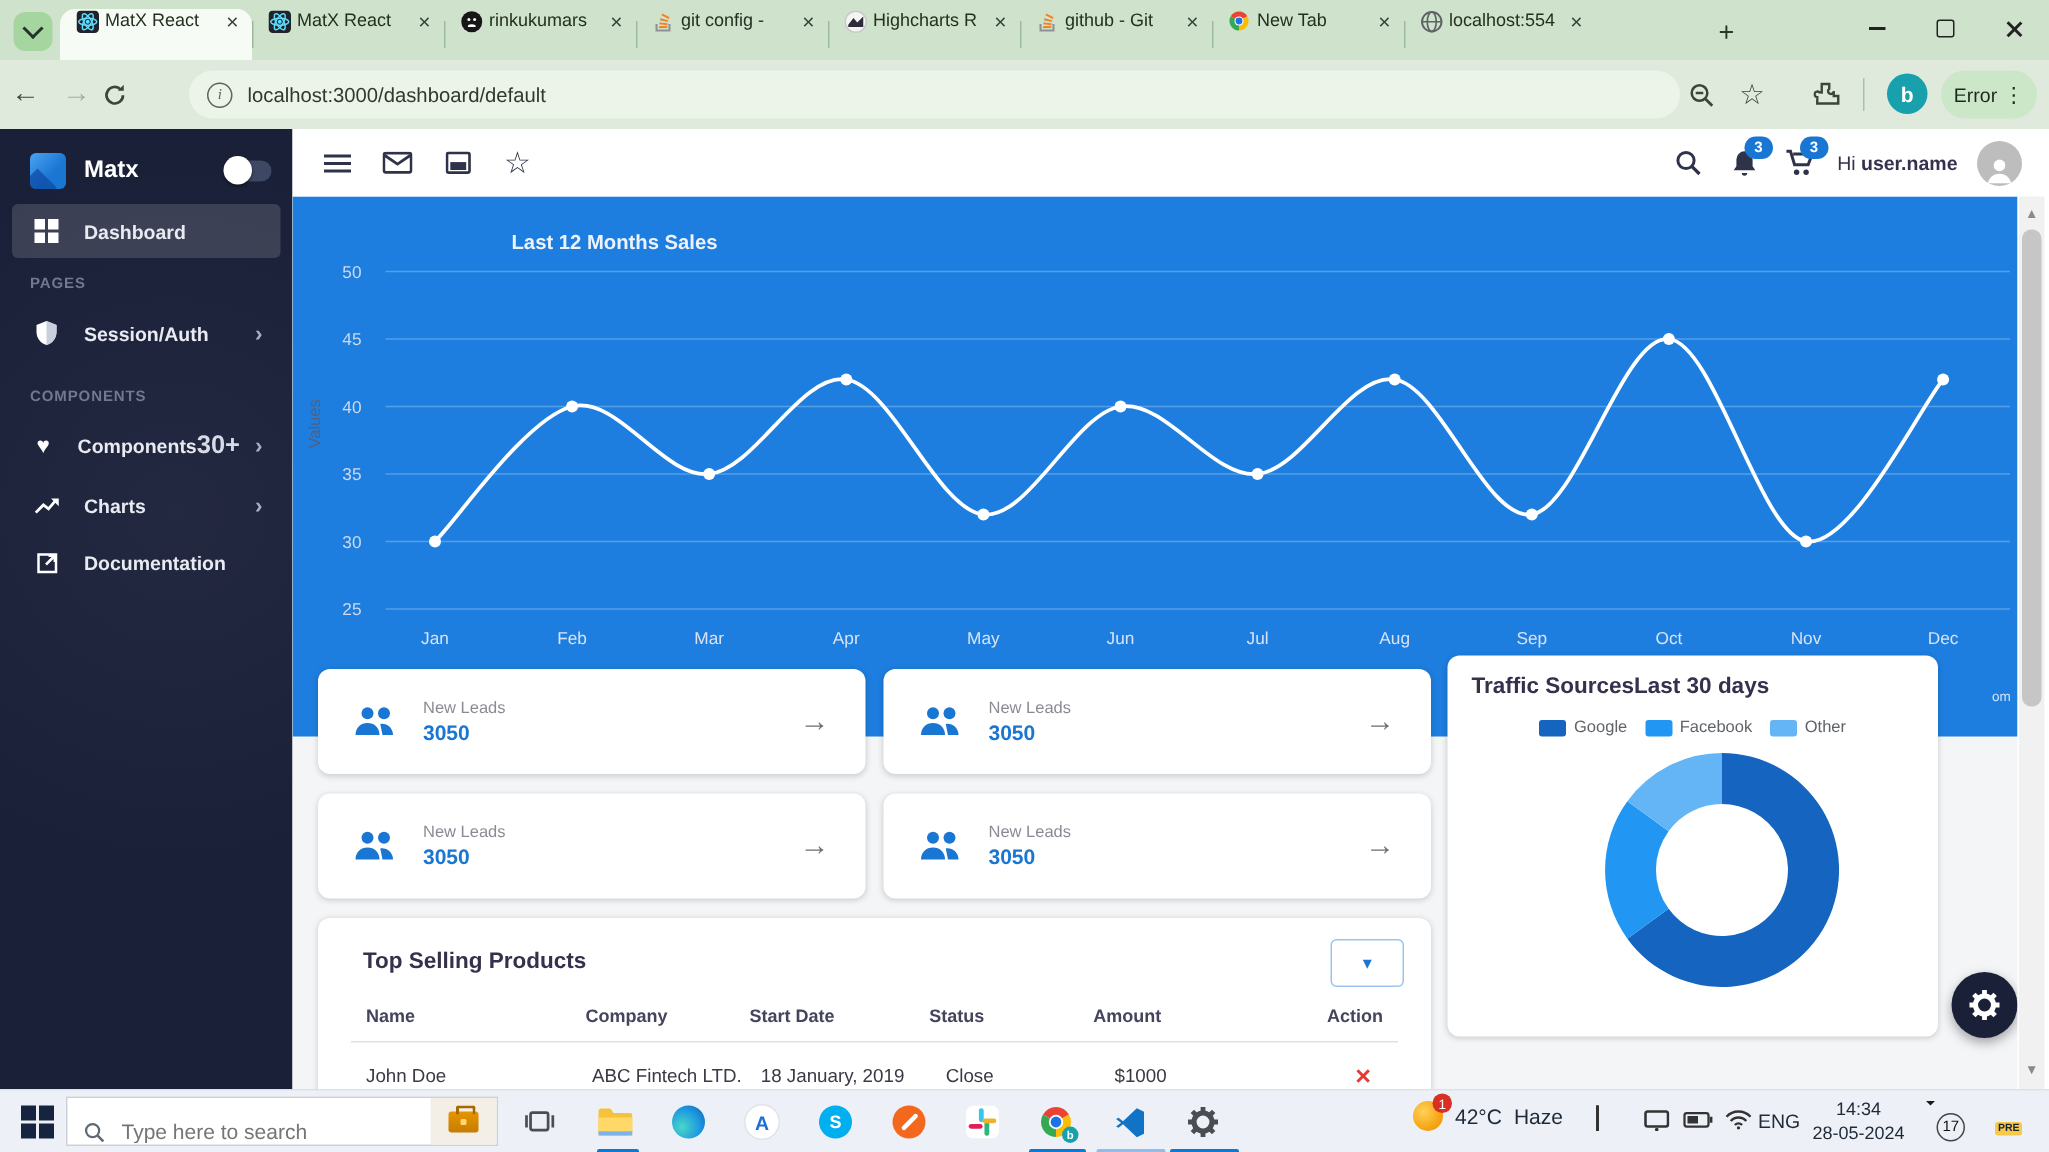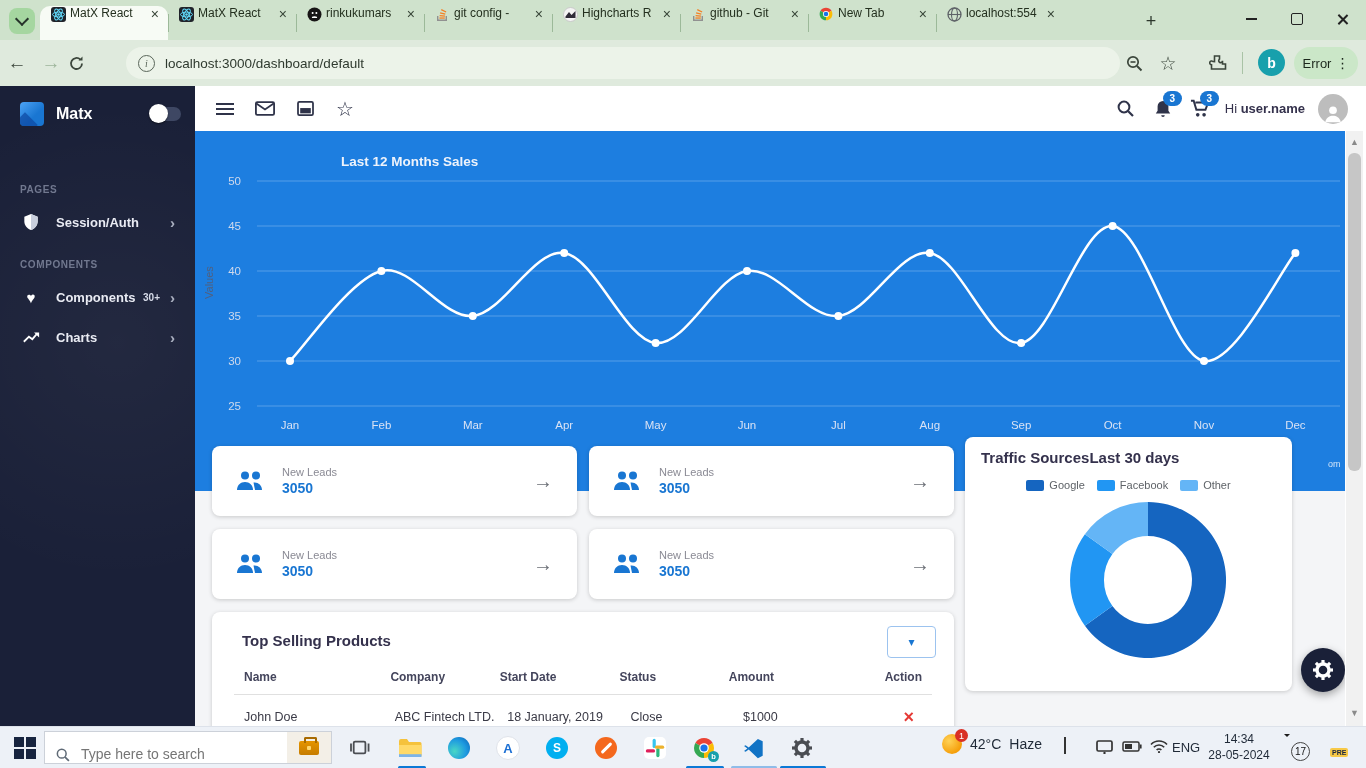--- a/index.html
+++ b/index.html
@@ -53,21 +53,21 @@
   #logo-ic{width:24px;height:24px;border-radius:4px;background:linear-gradient(135deg,#4da3f5 0%,#1976d2 60%);position:relative;overflow:hidden}
   #logo-ic::after{content:"";position:absolute;left:-4px;bottom:-8px;width:18px;height:18px;background:#0d47a1;transform:rotate(45deg);opacity:.7}
   #brand{color:#fff;font-size:16px;font-weight:bold;margin-left:12px;flex:1}
   #side-toggle{width:30px;height:14px;border-radius:7px;background:#3e4763;position:relative}
   #side-toggle .knob{position:absolute;left:-2px;top:-3px;width:19px;height:19px;border-radius:50%;background:#fff;box-shadow:0 1px 2px rgba(0,0,0,.5)}
   .side-item{position:absolute;left:8px;right:8px;height:36px;border-radius:4px;display:flex;align-items:center;
     padding:0 12px;box-sizing:border-box;color:#e9ebf3;font-size:13px;font-weight:bold}
   .side-item.selected{background:rgba(255,255,255,0.14)}
   .side-item .s-ic{width:22px;display:inline-flex;justify-content:center;margin-right:14px}
   .side-item .s-label{flex:1}
-  .side-item .s-extra{font-size:10px;margin-right:10px;color:#d7dbe8}
+  .side-item .s-extra{font-size:17px;margin-right:10px;color:#d7dbe8}
   .side-item .s-chev{color:#aab0c0;font-size:15px}
   .side-section{position:absolute;left:20px;color:#71788f;font-size:10px;font-weight:bold;letter-spacing:.6px}
   .grid-ic{display:grid;grid-template-columns:7px 7px;grid-template-rows:7px 7px;gap:2px}
   .grid-ic span{background:#fff}
   .hamb{display:inline-block;width:18px}
   .hamb i{display:block;height:2px;background:#2f3349;margin:3px 0}
 
   
   #appbar{left:195px;top:86px;width:1171px;height:45px;background:#fff;display:flex;align-items:center}
   #appbar-left{display:flex;align-items:center;gap:16px;padding-left:18px}
@@ -305,20 +305,31 @@
 </div>
 
 <div class="abs" id="sidebar">
   <div id="logo-row">
     <span id="logo-ic"></span>
     <span id="brand">Matx</span>
     <span id="side-toggle">
         <span class="knob"></span>
       </span>
   </div>
+  <div class="side-item selected" style="top:50px">
+    <span class="s-ic">
+        <span class="grid-ic">
+          <span></span>
+          <span></span>
+          <span></span>
+          <span></span>
+        </span>
+      </span>
+    <span class="s-label">Dashboard</span>
+  </div>
   <div class="side-section" style="top:98px">PAGES</div>
   <div class="side-item" style="top:118px">
     <span class="s-ic">
       <svg width="16" height="18" viewBox="0 0 24 26">
           <path d="M12 1 22 5v7c0 6.5-4.3 11.4-10 13C6.3 23.4 2 18.5 2 12V5z" fill="#fff"></path>
           <path d="M12 1 22 5v7c0 6.5-4.3 11.4-10 13z" fill="#c9cfdd"></path>
         </svg>
     </span>
     <span class="s-label">Session/Auth</span>
     <span class="s-chev">›</span>
@@ -332,20 +343,29 @@
   </div>
   <div class="side-item" style="top:233px">
     <span class="s-ic">
       <svg width="17" height="13" viewBox="0 0 20 14">
           <polyline points="1,12 7,6 11,9 17,2" fill="none" stroke="#fff" stroke-width="2.2"></polyline>
           <path d="M13 1h6v6z" fill="#fff"></path>
         </svg>
     </span>
     <span class="s-label">Charts</span>
     <span class="s-chev">›</span>
+  </div>
+  <div class="side-item" style="top:271px">
+    <span class="s-ic">
+      <svg width="15" height="15" viewBox="0 0 18 18">
+          <path d="M2 2h14v14H2z" fill="none" stroke="#fff" stroke-width="2"></path>
+          <path d="M8 10 15 3M10 3h5v5" fill="none" stroke="#fff" stroke-width="2"></path>
+        </svg>
+    </span>
+    <span class="s-label">Documentation</span>
   </div>
 </div>
 
 <div class="abs" id="appbar">
   <div id="appbar-left">
     <span class="ab-ic">
         <span class="hamb">
           <i></i>
           <i></i>
           <i></i>

